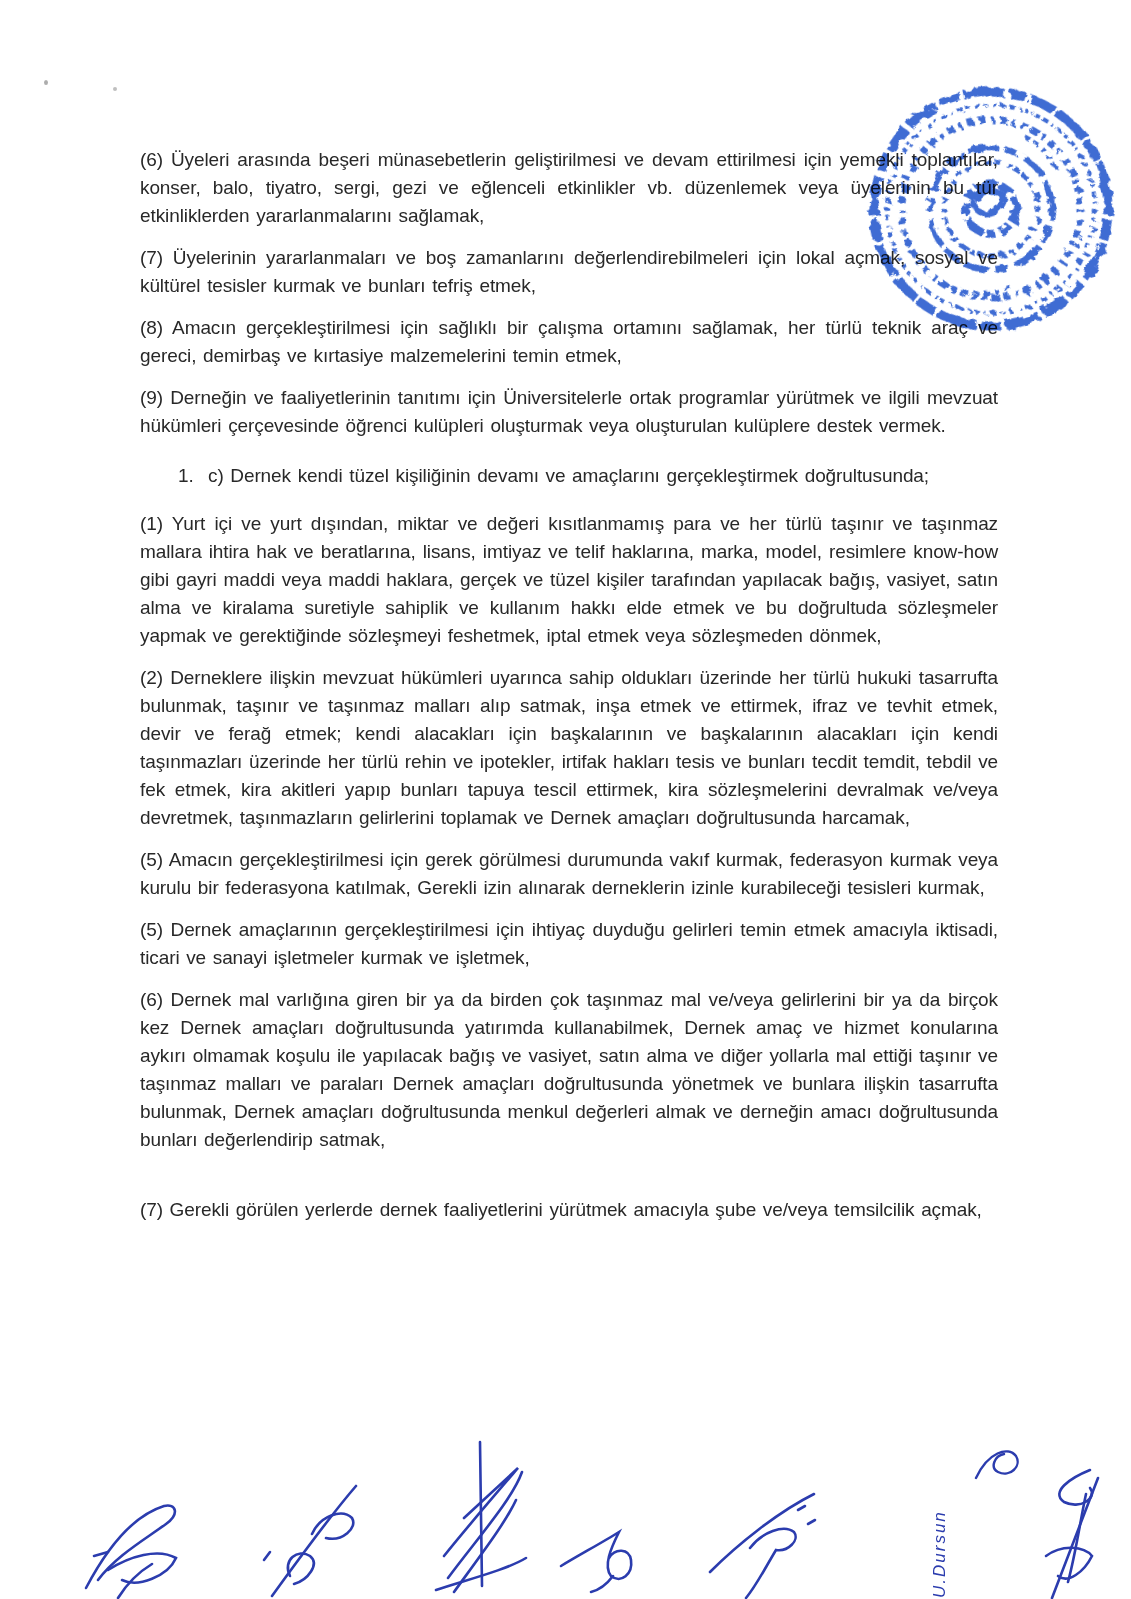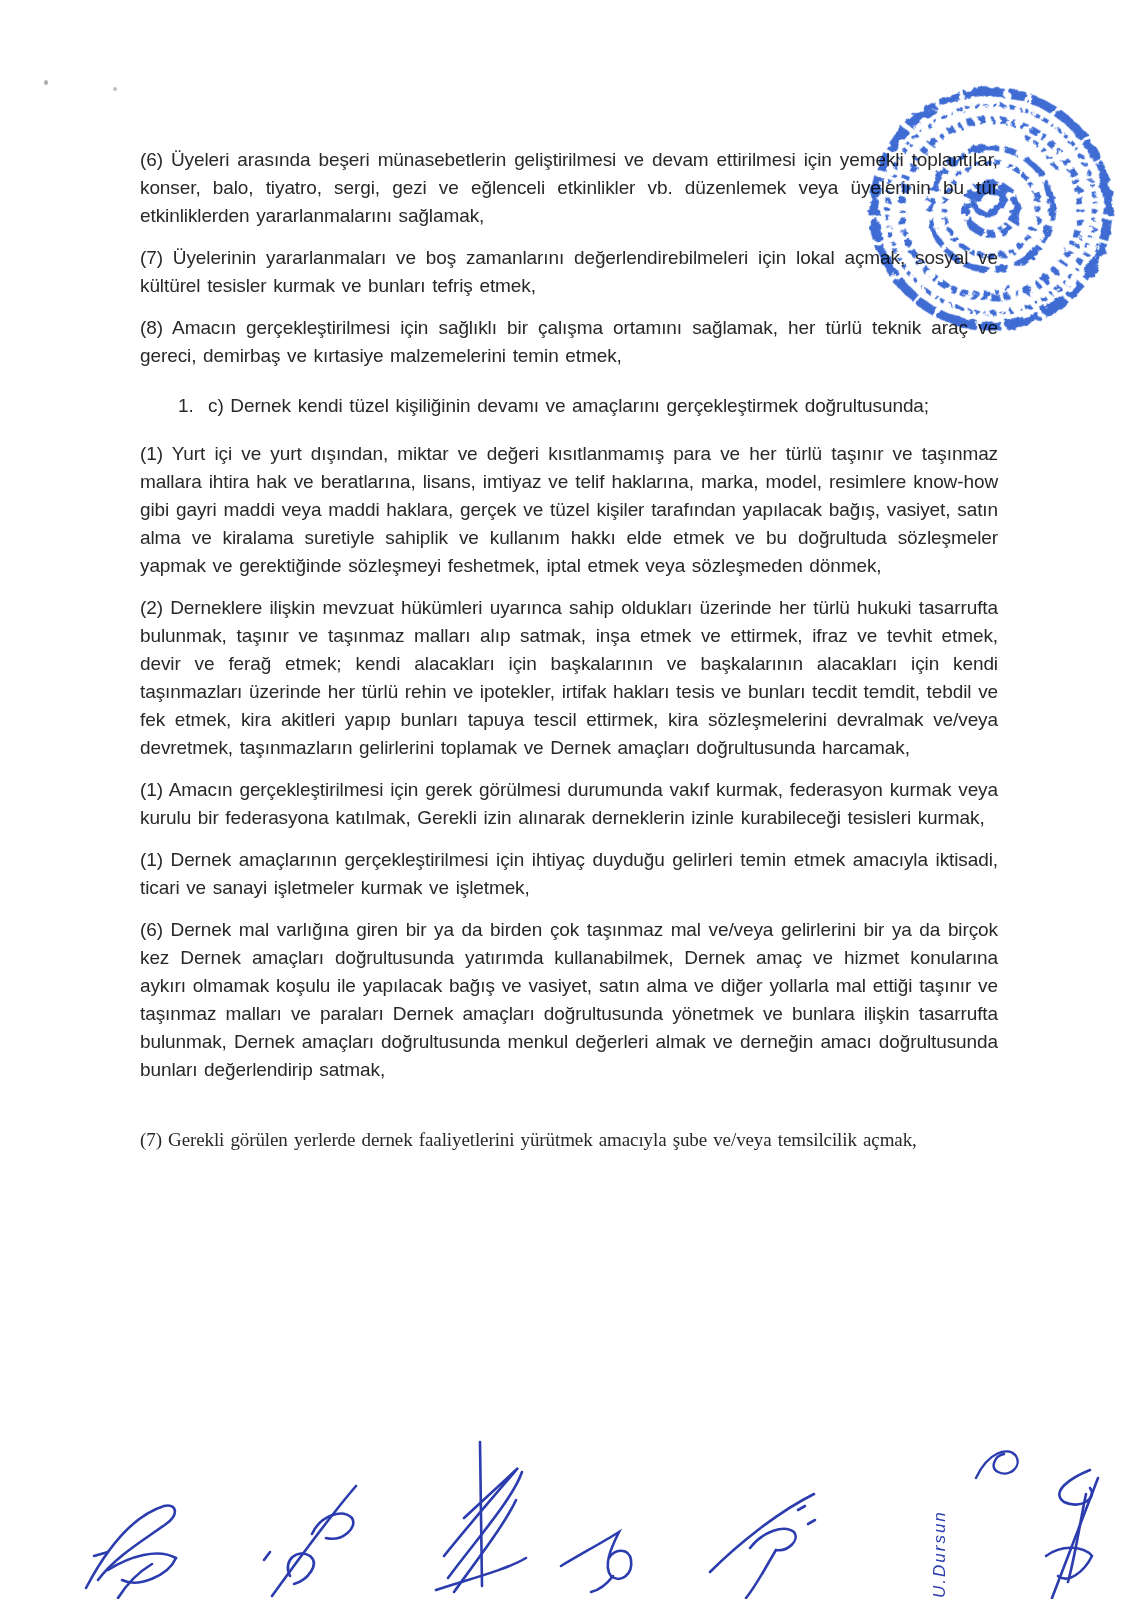--- a/index.html
+++ b/index.html
@@ -20,21 +20,21 @@
     left:140px;top:146px;width:858px;
     color:#282828;
     font-size:19px;
     line-height:28px;
     text-align:justify;
     letter-spacing:-0.1px;
     word-spacing:1.5px;
   }
   .para{margin:0 0 14px 0;}
   .para.gap-before{margin-top:8px;}
-  .para.big-gap-before{margin-top:42px;font-family:Liberation Serif, serif;}
+  .para.big-gap-before{margin-top:42px;}
   .clause{
     display:flex;
     margin:22px 0 20px 0;
     padding-left:38px;
   }
   .clause .marker{flex:0 0 30px;}
   .clause .clause-text{flex:1;text-align:justify;}
   
   .speck{position:absolute;background:#8a8a8a;border-radius:50%;}
   .speck.s1{left:44px;top:80px;width:4px;height:5px;opacity:.7;}
@@ -77,30 +77,31 @@
 
 <div class="page">
 
   <span class="speck s1"></span>
   <span class="speck s2"></span>
 
   <div class="doc">
     <p class="para">(6) Üyeleri arasında beşeri münasebetlerin geliştirilmesi ve devam ettirilmesi için yemekli toplantılar, konser, balo, tiyatro, sergi, gezi ve eğlenceli etkinlikler vb. düzenlemek veya üyelerinin bu tür etkinliklerden yararlanmalarını sağlamak,</p>
     <p class="para gap-before">(7) Üyelerinin yararlanmaları ve boş zamanlarını değerlendirebilmeleri için lokal açmak, sosyal ve kültürel tesisler kurmak ve bunları tefriş etmek,</p>
     <p class="para">(8) Amacın gerçekleştirilmesi için sağlıklı bir çalışma ortamını sağlamak, her türlü teknik araç ve gereci, demirbaş ve kırtasiye malzemelerini temin etmek,</p>
+    <p class="para">(9) Derneğin ve faaliyetlerinin tanıtımı için Üniversitelerle ortak programlar yürütmek ve ilgili mevzuat hükümleri çerçevesinde öğrenci kulüpleri oluşturmak veya oluşturulan kulüplere destek vermek.</p>
 
     <div class="clause">
       <span class="marker">1.</span>
       <span class="clause-text">c) Dernek kendi tüzel kişiliğinin devamı ve amaçlarını gerçekleştirmek doğrultusunda;</span>
     </div>
 
     <p class="para">(1) Yurt içi ve yurt dışından, miktar ve değeri kısıtlanmamış para ve her türlü taşınır ve taşınmaz mallara ihtira hak ve beratlarına, lisans, imtiyaz ve telif haklarına, marka, model, resimlere know-how gibi gayri maddi veya maddi haklara, gerçek ve tüzel kişiler tarafından yapılacak bağış, vasiyet, satın alma ve kiralama suretiyle sahiplik ve kullanım hakkı elde etmek ve bu doğrultuda sözleşmeler yapmak ve gerektiğinde sözleşmeyi feshetmek, iptal etmek veya sözleşmeden dönmek,</p>
     <p class="para">(2) Derneklere ilişkin mevzuat hükümleri uyarınca sahip oldukları üzerinde her türlü hukuki tasarrufta bulunmak, taşınır ve taşınmaz malları alıp satmak, inşa etmek ve ettirmek, ifraz ve tevhit etmek, devir ve ferağ etmek; kendi alacakları için başkalarının ve başkalarının alacakları için kendi taşınmazları üzerinde her türlü rehin ve ipotekler, irtifak hakları tesis ve bunları tecdit temdit, tebdil ve fek etmek, kira akitleri yapıp bunları tapuya tescil ettirmek, kira sözleşmelerini devralmak ve/veya devretmek, taşınmazların gelirlerini toplamak ve Dernek amaçları doğrultusunda harcamak,</p>
-    <p class="para">(1) Amacın gerçekleştirilmesi için gerek görülmesi durumunda vakıf kurmak, federasyon kurmak veya kurulu bir federasyona katılmak, Gerekli izin alınarak derneklerin izinle kurabileceği tesisleri kurmak,</p>
-    <p class="para">(1) Dernek amaçlarının gerçekleştirilmesi için ihtiyaç duyduğu gelirleri temin etmek amacıyla iktisadi, ticari ve sanayi işletmeler kurmak ve işletmek,</p>
+    <p class="para">(5) Amacın gerçekleştirilmesi için gerek görülmesi durumunda vakıf kurmak, federasyon kurmak veya kurulu bir federasyona katılmak, Gerekli izin alınarak derneklerin izinle kurabileceği tesisleri kurmak,</p>
+    <p class="para">(5) Dernek amaçlarının gerçekleştirilmesi için ihtiyaç duyduğu gelirleri temin etmek amacıyla iktisadi, ticari ve sanayi işletmeler kurmak ve işletmek,</p>
     <p class="para">(6) Dernek mal varlığına giren bir ya da birden çok taşınmaz mal ve/veya gelirlerini bir ya da birçok kez Dernek amaçları doğrultusunda yatırımda kullanabilmek, Dernek amaç ve hizmet konularına aykırı olmamak koşulu ile yapılacak bağış ve vasiyet, satın alma ve diğer yollarla mal ettiği taşınır ve taşınmaz malları ve paraları Dernek amaçları doğrultusunda yönetmek ve bunlara ilişkin tasarrufta bulunmak, Dernek amaçları doğrultusunda menkul değerleri almak ve derneğin amacı doğrultusunda bunları değerlendirip satmak,</p>
     <p class="para big-gap-before">(7) Gerekli görülen yerlerde dernek faaliyetlerini yürütmek amacıyla şube ve/veya temsilcilik açmak,</p>
   </div>
 
   <div class="stamp">
     <svg width="270" height="270" viewBox="0 0 270 270">
       <defs>
         <filter id="rough" x="-20%" y="-20%" width="140%" height="140%">
           <feTurbulence type="fractalNoise" baseFrequency="0.11" numOctaves="3" seed="7" result="n"></feTurbulence>
           <feDisplacementMap in="SourceGraphic" in2="n" scale="9"></feDisplacementMap>

